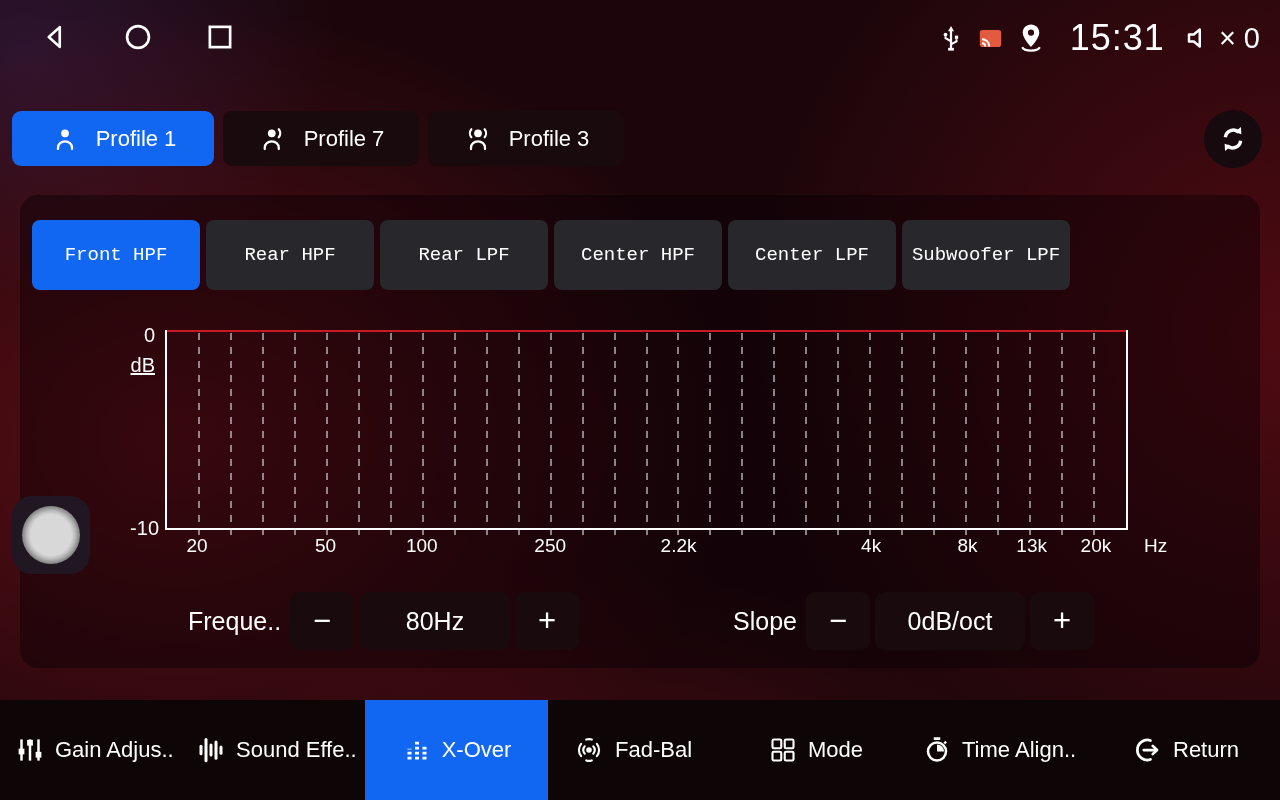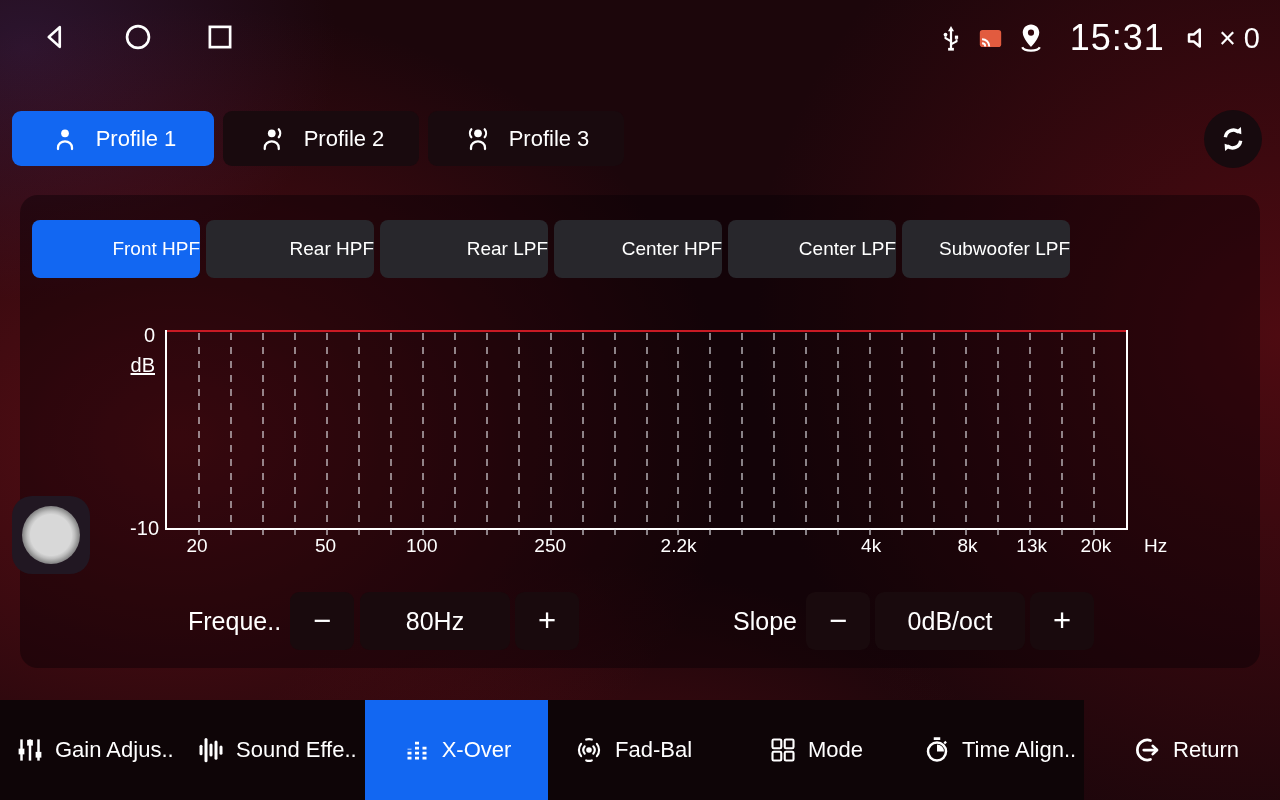--- a/index.html
+++ b/index.html
@@ -35,22 +35,22 @@
   .profile-btn:first-child { width:202px; }
   .profile-btn.active { background:var(--accent); }
   .sync-btn { position:absolute; left:1204px; top:110px; width:58px; height:58px;
     border-radius:50%; background:#170a0e; display:flex; align-items:center; justify-content:center; }
 
   
   .panel { position:absolute; left:20px; top:195px; width:1240px; height:473px;
     background:rgba(8,1,4,0.42); border-radius:18px; }
 
   .filter-tabs { position:absolute; left:12px; top:25px; display:flex; gap:6px; }
-  .filter-tab { width:168px; height:58px; border-radius:8px; background:#28272c;
-    display:flex; align-items:center; justify-content:flex-end; font-size:19px; }
+  .filter-tab { width:168px; height:70px; border-radius:8px; background:#28272c;
+    display:flex; align-items:center; justify-content:center; font-size:19px;font-family:Liberation Mono, monospace; }
   .filter-tab.active { background:var(--accent); }
 
   
   .plot { position:absolute; left:145px; top:135px; width:963px; height:200px;
     border-left:2px solid #fff; border-right:2px solid #fff; border-bottom:2px solid #fff; }
   .response-line { position:absolute; top:0; left:0; right:0; height:2px; background:#c81a24; }
   .gridline { position:absolute; top:3px; bottom:-7px; width:2px;
     background:repeating-linear-gradient(to bottom, rgba(235,235,240,0.55) 0 7px, transparent 7px 14px); }
   .y-tick-top { position:absolute; right:calc(100% + 12px); top:-6px; font-size:20px; }
   .y-unit    { position:absolute; right:calc(100% + 12px); top:24px; font-size:20px;text-decoration:underline; }
@@ -68,21 +68,21 @@
   
   .ctl-label { position:absolute; top:397px; height:58px; display:flex; align-items:center; font-size:25px; }
   .ctl-btn { position:absolute; top:397px; width:64px; height:58px; background:#190a0d; border-radius:9px;
     display:flex; align-items:center; justify-content:center; font-size:31px; }
   .ctl-value { position:absolute; top:397px; width:150px; height:58px; background:#190a0d; border-radius:9px;
     display:flex; align-items:center; justify-content:center; font-size:25px; }
   .freq-label { left:168px; } .freq-minus { left:270px; } .freq-value { left:340px;text-align:right; } .freq-plus { left:495px; }
   .slope-label { left:713px; } .slope-minus { left:786px; } .slope-value { left:855px; } .slope-plus { left:1010px; }
 
   
-  .navbar { position:absolute; left:0; bottom:0; width:1084px; height:100px; background:#0e0507; }
+  .navbar { position:absolute; left:0; bottom:0; width:1280px; height:100px; background:#0e0507; }
   .nav-item { position:absolute; top:0; height:100px; display:flex; align-items:center; gap:10px; font-size:22px; }
   .nav-item.active { background:var(--accent); justify-content:center; }
   .nav-gain { left:15px; } .nav-sound { left:196px; }
   .nav-xover { left:365px; width:183px; }
   .nav-fad { left:573px; } .nav-mode { left:768px; } .nav-time { left:922px; } .nav-return { left:1133px; }
 </style>
 </head>
 <body>
 
 <div class="status-bar">
@@ -152,21 +152,21 @@
     <span>Profile 1</span>
   </div>
   <div class="profile-btn">
     <span>
       <svg width="30" height="30" viewBox="0 0 24 24">
         <circle cx="11" cy="7.4" r="3.1" fill="#fff"></circle>
         <path d="M5.4 20 v-1.1 a5.6 5 0 0 1 11.2 0 V20" fill="none" stroke="#fff" stroke-width="1.8" stroke-linecap="round"></path>
         <path d="M16.6 4.2 a5 5 0 0 1 0 6.4" fill="none" stroke="#fff" stroke-width="1.8" stroke-linecap="round"></path>
       </svg>
     </span>
-    <span>Profile 2</span>
+    <span>Profile 7</span>
   </div>
   <div class="profile-btn">
     <span>
       <svg width="30" height="30" viewBox="0 0 24 24">
         <circle cx="12" cy="7.4" r="3.1" fill="#fff"></circle>
         <path d="M6.4 20 v-1.1 a5.6 5 0 0 1 11.2 0 V20" fill="none" stroke="#fff" stroke-width="1.8" stroke-linecap="round"></path>
         <path d="M17.3 4.2 a5 5 0 0 1 0 6.4" fill="none" stroke="#fff" stroke-width="1.7" stroke-linecap="round"></path>
         <path d="M6.7 4.2 a5 5 0 0 0 0 6.4" fill="none" stroke="#fff" stroke-width="1.7" stroke-linecap="round"></path>
       </svg>
     </span>

